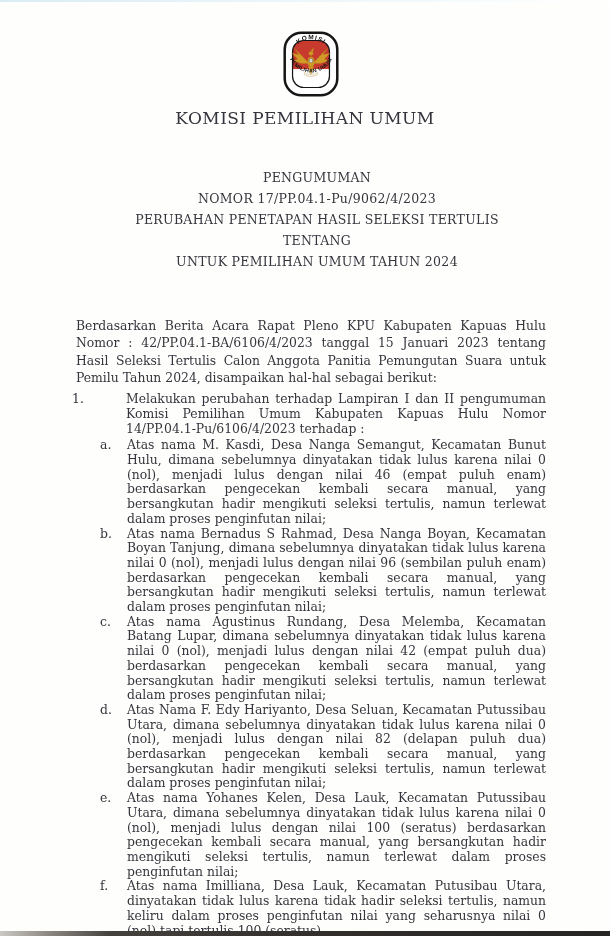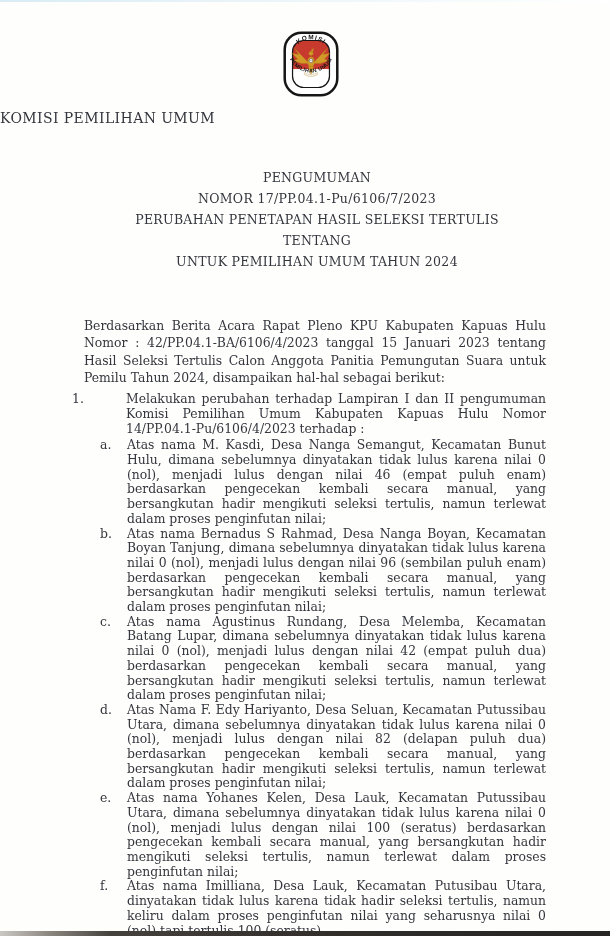--- a/index.html
+++ b/index.html
@@ -20,34 +20,34 @@
     position:absolute; bottom:0; left:0; width:100%; height:5px;
     background:linear-gradient(to right, #cbc8c3 0%, #8d8781 8%, #45423e 18%, #34312e 45%, #2b2927 75%, #262523 100%);
   }
 
   .logo-wrap { position:absolute; top:31px; left:283px; width:56px; height:66px; }
   .logo-wrap svg { display:block; width:56px; height:66px; }
   .logo-band-text { font-family:"Liberation Sans", sans-serif; font-weight:bold; fill:#141414; }
 
   .org-block {
     position:absolute; top:111px; left:0; width:100%;
-    font-size:14px; line-height:15.5px; letter-spacing:0.4px;
+    text-align:center; font-size:17px; line-height:15.5px; letter-spacing:0.4px;
   }
 
   .title-block {
     position:absolute; top:167px; left:0; width:100%;
     text-align:center; font-size:12.5px; line-height:21px; letter-spacing:0.3px;
   }
   .title-block div { white-space:nowrap;padding-left:24px; }
 
   .content {
     position:absolute; top:317px; left:72px; width:474px;
     font-size:12.4px; text-align:justify;
   }
-  .intro { line-height:17.3px; margin:0 0 6px 12px; }
+  .intro { line-height:17.3px; margin:0 0 6px 4px; }
 
   .num-item { display:flex; line-height:14.7px; }
   .num-col { flex:none; width:28px; }
   .num-body { flex:1; text-align:justify;margin-left:26px; }
 
   .sub-list { margin-top:2px; }
   .sub-item { display:flex; line-height:14.7px; margin-left:28px; }
   .sub-letter { flex:none; width:27px; }
   .sub-text { flex:1; text-align:justify; }
 </style>
@@ -96,21 +96,21 @@
       </text>
     </svg>
   </div>
 
   <div class="org-block">
     <div>KOMISI PEMILIHAN UMUM</div>
   </div>
 
   <div class="title-block">
     <div>PENGUMUMAN</div>
-    <div>NOMOR 17/PP.04.1-Pu/6106/7/2023</div>
+    <div>NOMOR 17/PP.04.1-Pu/9062/4/2023</div>
     <div>PERUBAHAN PENETAPAN HASIL SELEKSI TERTULIS</div>
     <div>TENTANG</div>
     <div>UNTUK PEMILIHAN UMUM TAHUN 2024</div>
   </div>
 
   <div class="content">
     <p class="intro">Berdasarkan Berita Acara Rapat Pleno KPU Kabupaten Kapuas Hulu Nomor : 42/PP.04.1-BA/6106/4/2023 tanggal 15 Januari 2023 tentang Hasil Seleksi Tertulis Calon Anggota Panitia Pemungutan Suara untuk Pemilu Tahun 2024, disampaikan hal-hal sebagai berikut:</p>
 
     <div class="num-item">
       <div class="num-col">1.</div>

